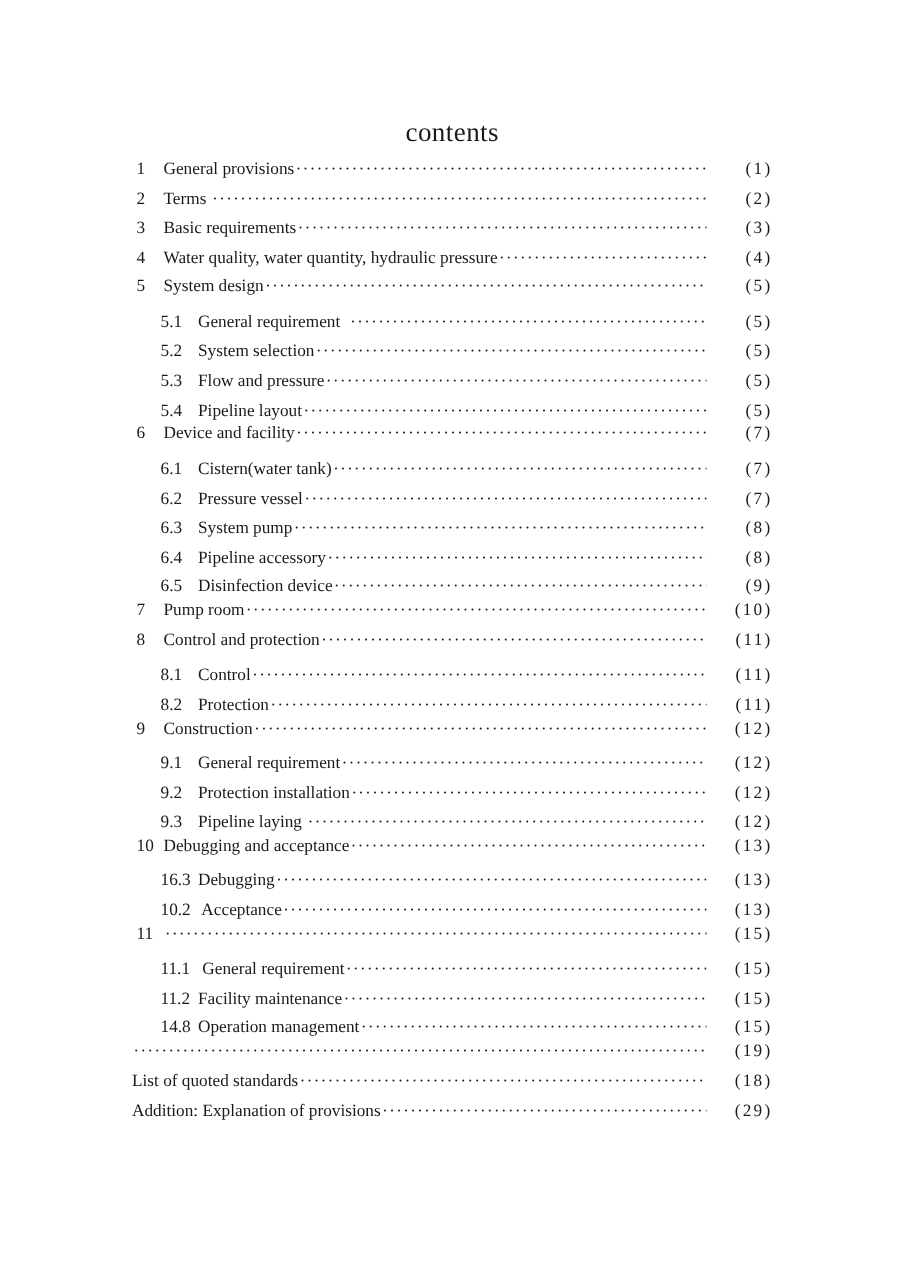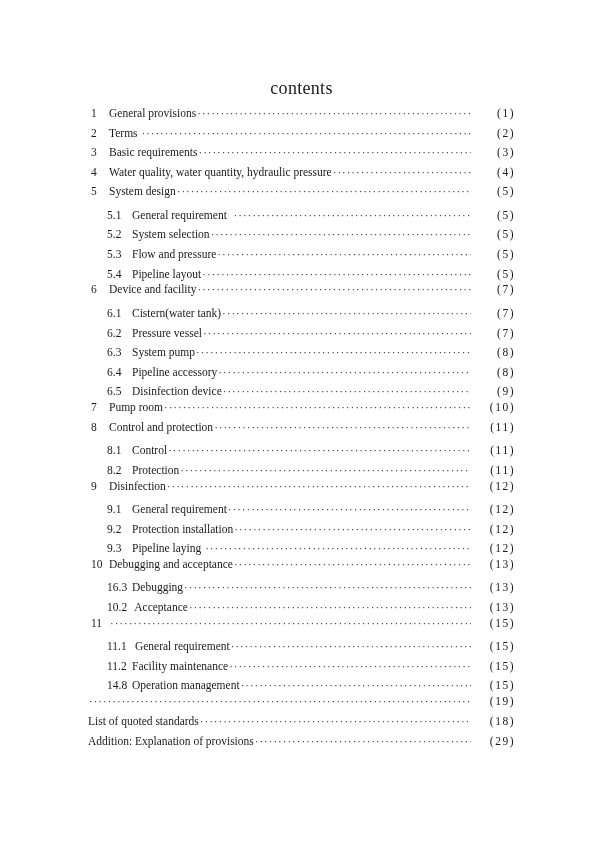--- a/index.html
+++ b/index.html
@@ -177,21 +177,21 @@
     <span class="pg">(11)</span>
   </div>
       <div class="row lv1">
     <span class="num">8.2</span>
     <span class="label">Protection</span>
     <span class="leader">····································································································································································································································································</span>
     <span class="pg">(11)</span>
   </div>
       <div class="row lv0">
     <span class="num">9</span>
-    <span class="label">Disinfection</span>
+    <span class="label">Construction</span>
     <span class="leader">····································································································································································································································································</span>
     <span class="pg">(12)</span>
   </div>
       <div class="row lv1">
     <span class="num">9.1</span>
     <span class="label">General requirement</span>
     <span class="leader">····································································································································································································································································</span>
     <span class="pg">(12)</span>
   </div>
       <div class="row lv1">

